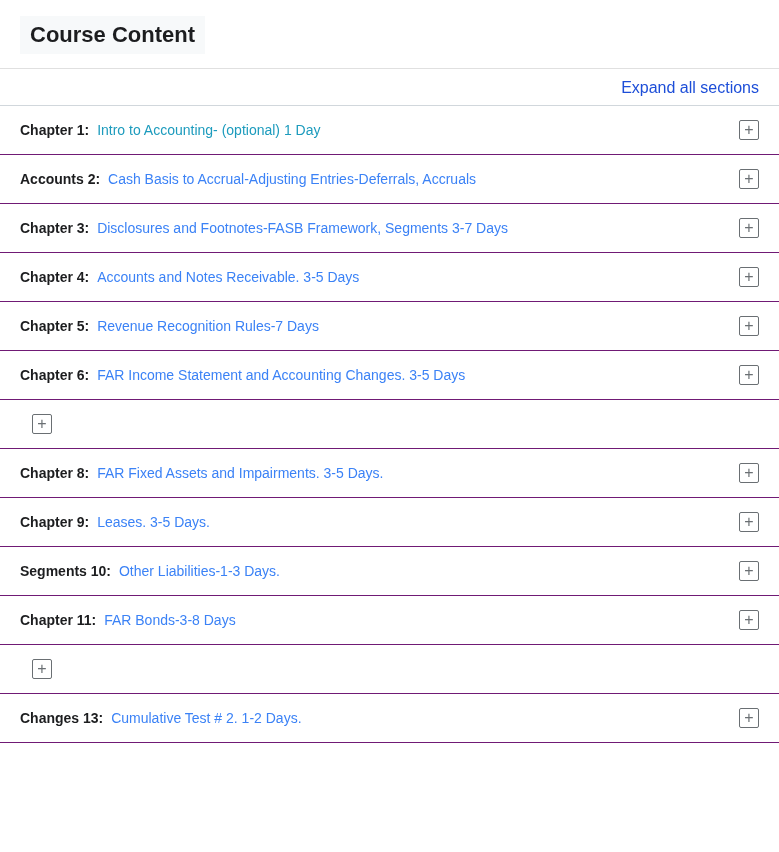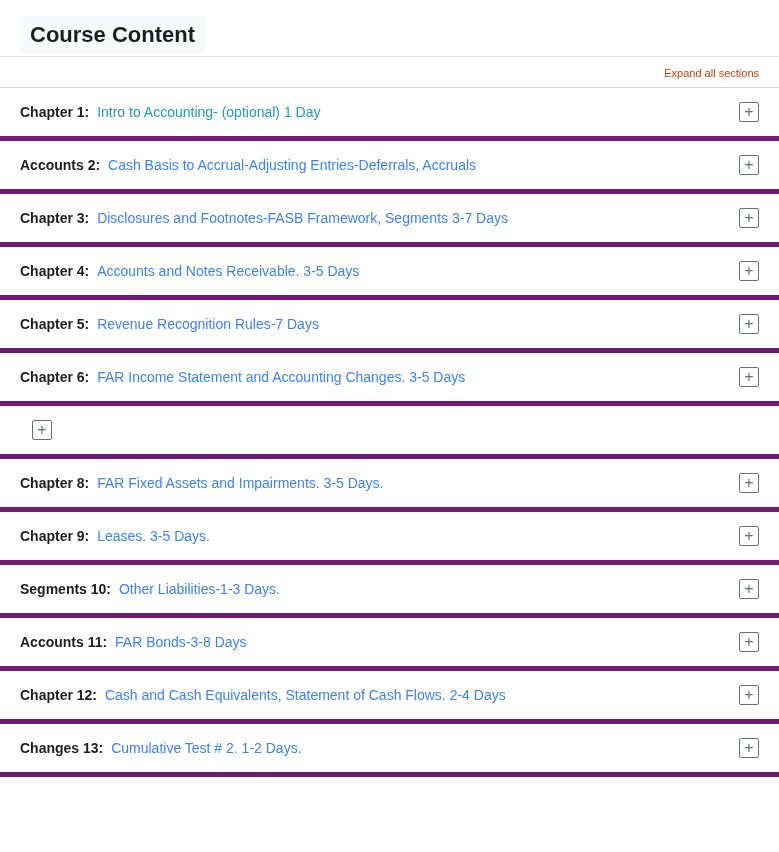--- a/index.html
+++ b/index.html
@@ -15,59 +15,59 @@
       min-height: 852px;
     }
 
     .course-content-container {
       width: 779px;
       padding: 0;
       background: #fff;
     }
 
     .course-content-header {
-      padding: 16px 20px 2px 20px;
+      padding: 16px 20px 14px 20px;
       border-bottom: 1px solid #e0e0e0;
     }
 
     .course-content-title {
       font-size: 22px;
       font-weight: 700;
       color: #1c1d1f;
       display: inline-block;
       background-color: #f7f9fa;
       padding: 6px 10px;
     }
 
     .expand-all-row {
       display: flex;
       justify-content: flex-end;
       padding: 10px 20px 8px 20px;
     }
 
     .expand-all-btn {
-      color: #c2410c;
-      font-size: 11px;
+      color: #1d4ed8;
+      font-size: 16px;
       font-weight: 500;
       cursor: pointer;
       background: none;
       border: none;
       text-decoration: none;
     }
 
     .chapters-list {
       border-top: 1px solid #d1d7dc;
     }
 
     .chapter-row {
       display: flex;
       align-items: center;
       justify-content: space-between;
       padding: 14px 20px;
-      border-bottom: 5px solid #701a75;
+      border-bottom: 1px solid #701a75;
       background: #fff;
       cursor: pointer;
       transition: background 0.1s;
     }
 
     .chapter-label {
       font-size: 14px;
       color: #1c1d1f;
       font-weight: 400;
       flex: 1;
@@ -151,25 +151,24 @@
       </div>
       <div class="chapter-row">
         <span class="chapter-label"><span class="chapter-num">Chapter 9:  </span><span class="chapter-title">Leases. 3-5 Days.</span></span>
         <span class="expand-icon">+</span>
       </div>
       <div class="chapter-row">
         <span class="chapter-label"><span class="chapter-num">Segments 10:  </span><span class="chapter-title">Other Liabilities-1-3 Days.</span></span>
         <span class="expand-icon">+</span>
       </div>
       <div class="chapter-row">
-        <span class="chapter-label"><span class="chapter-num">Accounts 11:  </span><span class="chapter-title">FAR Bonds-3-8 Days</span></span>
+        <span class="chapter-label"><span class="chapter-num">Chapter 11:  </span><span class="chapter-title">FAR Bonds-3-8 Days</span></span>
         <span class="expand-icon">+</span>
       </div>
       <div class="chapter-row">
-        <span class="chapter-label"><span class="chapter-num">Chapter 12:  </span><span class="chapter-title">Cash and Cash Equivalents, Statement of Cash Flows. 2-4 Days</span></span>
         <span class="expand-icon">+</span>
       </div>
       <div class="chapter-row">
         <span class="chapter-label"><span class="chapter-num">Changes 13:  </span><span class="chapter-title">Cumulative Test # 2. 1-2 Days.</span></span>
         <span class="expand-icon">+</span>
       </div>
     </div>
 </div>
 
 </body></html>

